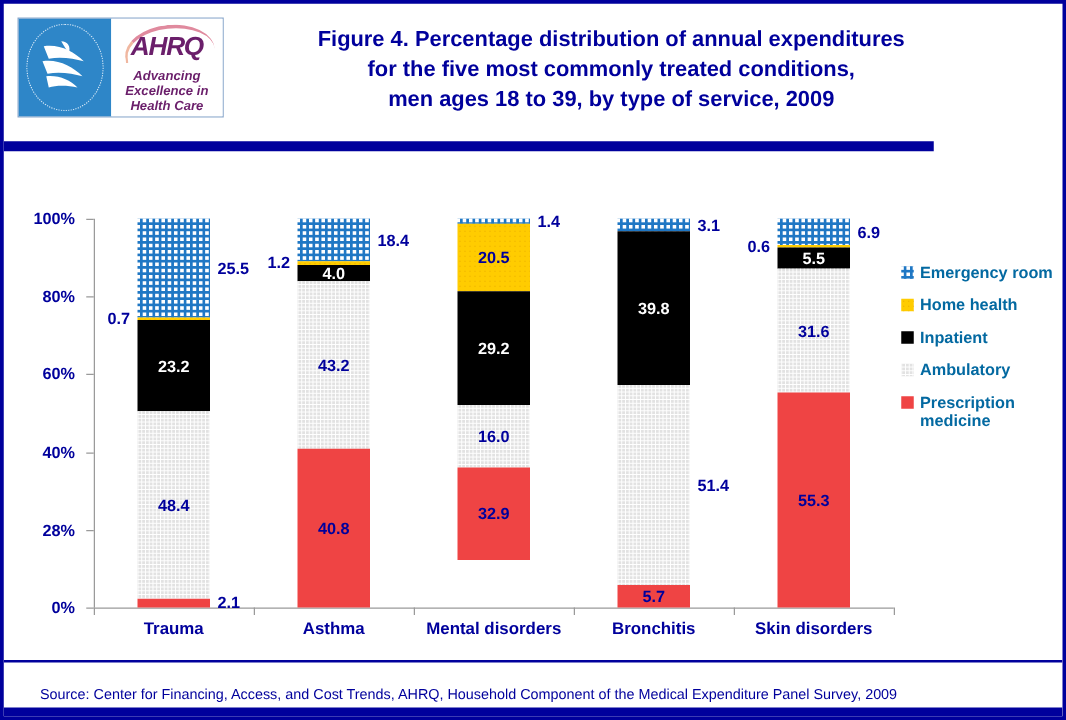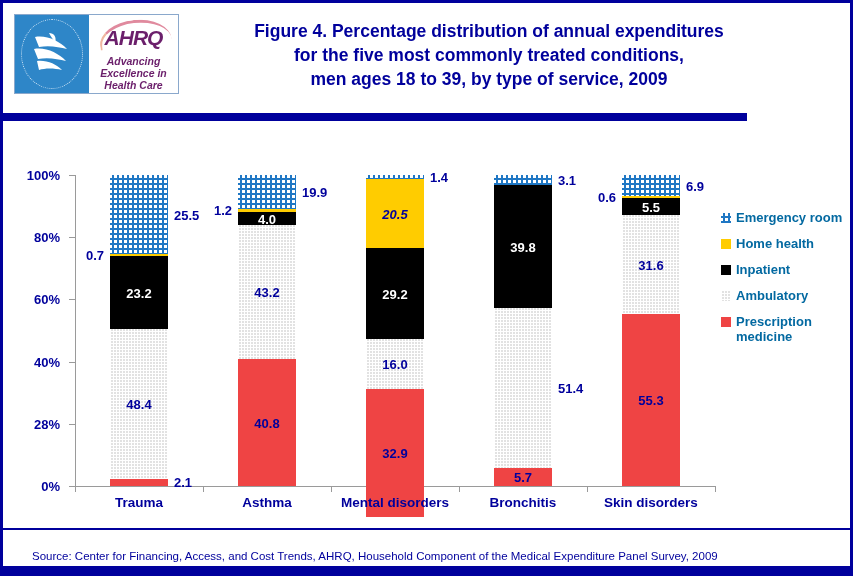--- a/index.html
+++ b/index.html
@@ -359,49 +359,49 @@
             </div>
             <div class="seg fill-amb" style="height: 150.524px;">
               <div class="seg-label">48.4</div>
             </div>
             <div class="seg fill-rx" style="height: 6.531px;">
               <div class="seg-label outside-right">2.1</div>
             </div>
           </div>
           <div class="bar" style="left: 163px; height: 311px;">
             <div class="seg fill-er" style="height: 33.588px;">
-              <div class="seg-label outside-right">19.9</div>
+              <div class="seg-label outside-right">18.4</div>
             </div>
             <div class="seg fill-hh" style="height: 3.732px;">
               <div class="seg-label outside-left">1.2</div>
             </div>
             <div class="seg fill-ip" style="height: 12.44px;">
               <div class="seg-label light">4.0</div>
             </div>
             <div class="seg fill-amb" style="height: 134.352px;">
               <div class="seg-label">43.2</div>
             </div>
             <div class="seg fill-rx" style="height: 126.888px;">
               <div class="seg-label">40.8</div>
             </div>
           </div>
           <div class="bar" style="left: 291px; height: 311px;">
             <div class="seg fill-er" style="height: 4.354px;">
               <div class="seg-label outside-right">1.4</div>
             </div>
-            <div class="seg fill-hh" style="height: 69px; font-style: italic;">
+            <div class="seg fill-hh" style="height: 54px;">
               <div class="seg-label">20.5</div>
             </div>
             <div class="seg fill-ip" style="height: 90.812px;">
               <div class="seg-label light">29.2</div>
             </div>
             <div class="seg fill-amb" style="height: 49.76px;">
               <div class="seg-label">16.0</div>
             </div>
-            <div class="seg fill-rx" style="height: 128px;">
+            <div class="seg fill-rx" style="height: 74px;">
               <div class="seg-label">32.9</div>
             </div>
           </div>
           <div class="bar" style="left: 419px; height: 311px;">
             <div class="seg fill-er" style="height: 9.641px;">
               <div class="seg-label outside-right">3.1</div>
             </div>
             <div class="seg fill-ip" style="height: 123.778px;">
               <div class="seg-label light">39.8</div>
             </div>

